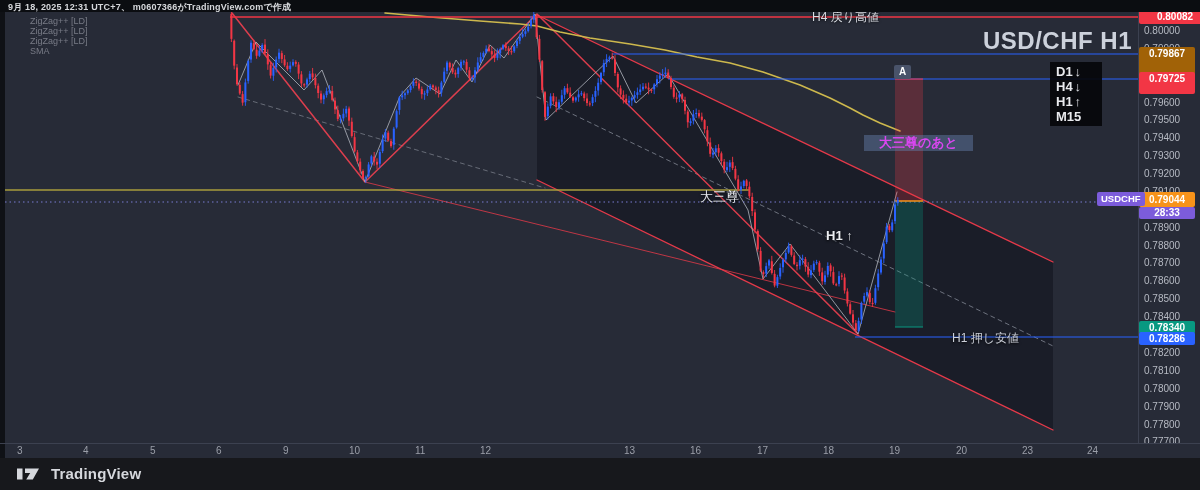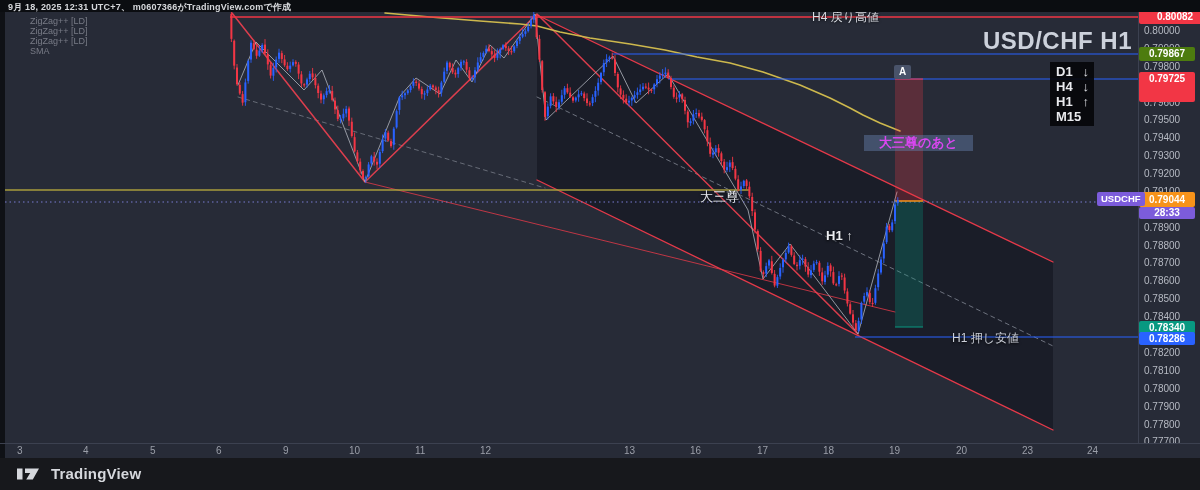--- a/index.html
+++ b/index.html
@@ -13,21 +13,21 @@
   #leftedge{position:absolute;left:0;top:12px;width:5px;height:446px;background:#0f1116;z-index:4;}
   #vsep{position:absolute;left:1138px;top:12px;width:1px;height:431px;background:#3c4150;z-index:5;}
   #hsep{position:absolute;left:0;top:443px;width:1200px;height:1px;background:#3c4150;z-index:5;}
   #chart-svg{position:absolute;left:0;top:0;z-index:3;}
   
   #legend{position:absolute;left:30px;top:16px;z-index:6;}
   #legend .li{font-size:9px;color:#787b86;line-height:10px;white-space:nowrap;}
   
   #title{position:absolute;right:68px;top:27px;font-size:24px;font-weight:600;color:#ccd1db;z-index:6;letter-spacing:.5px;}
   
-  #tfpanel{position:absolute;left:1050px;top:62px;width:44px;background:rgba(5,7,10,0.92);z-index:5;padding:2px 0 2px 0;}
+  #tfpanel{position:absolute;left:1050px;top:62px;width:36px;background:rgba(5,7,10,0.92);z-index:5;padding:2px 16px 2px 0;}
   #tfpanel .row{display:flex;justify-content:space-between;padding:0 5px 0 6px;height:15px;}
   #tfpanel .lbl{font-size:13px;font-weight:bold;color:#e9eaee;line-height:15px;}
   #tfpanel .arw{font-size:13px;font-weight:bold;color:#dfe1e6;line-height:15px;}
   
   .anno{position:absolute;z-index:7;white-space:nowrap;}
   #anno-h4high{left:812px;top:9px;font-size:12px;color:#dadde4;text-shadow:0 0 3px #000;}
   #anno-note{left:864px;top:133px;}
   #anno-note span{display:inline-block;background:rgba(96,120,162,0.5);color:#d946ef;font-size:13px;font-weight:bold;
       padding:0 15px;line-height:16px;}
   #anno-pattern{left:700px;top:188px;font-size:13px;color:#e6e8ee;text-shadow:0 1px 3px #000;}
@@ -620,22 +620,22 @@
       <div class="ptick" style="top: 263px;">0.78600</div>
       <div class="ptick" style="top: 281px;">0.78500</div>
       <div class="ptick" style="top: 299px;">0.78400</div>
       <div class="ptick" style="top: 335px;">0.78200</div>
       <div class="ptick" style="top: 353px;">0.78100</div>
       <div class="ptick" style="top: 371px;">0.78000</div>
       <div class="ptick" style="top: 389px;">0.77900</div>
       <div class="ptick" style="top: 407px;">0.77800</div>
       <div class="ptick" style="top: 424px;">0.77700</div>
       <div class="plabel" style="top: -2px; height: 14px; line-height: 14px; background: rgb(242, 54, 69); padding-left: 8px;">0.80082</div>
-      <div class="plabel" style="top: 35px; height: 14px; line-height: 14px; background: #4d7c0f;">0.79867</div>
-      <div class="plabel" style="top: 60px; height: 30px; line-height: 14px; background: rgb(242, 54, 69);">0.79725</div>
+      <div class="plabel" style="top: 35px; height: 28px; line-height: 14px; background: #a16207;">0.79867</div>
+      <div class="plabel" style="top: 60px; height: 22px; line-height: 14px; background: rgb(242, 54, 69);">0.79725</div>
       <div class="plabel" style="top: 179.5px; height: 15px; line-height: 15px; background: rgb(247, 147, 26);">0.79044</div>
       <div class="plabel" style="top: 195px; height: 12px; line-height: 12px; background: rgb(124, 92, 219);">28:33</div>
       <div class="plabel" style="top: 308.5px; height: 13px; line-height: 13px; background: rgb(8, 153, 129);">0.78340</div>
       <div class="plabel" style="top: 319.5px; height: 13px; line-height: 13px; background: rgb(41, 98, 255);">0.78286</div>
     </div>
   <div id="symlabel">USDCHF</div>
   <div id="taxis">
       <div class="ttick" style="left: 17px;">3</div>
       <div class="ttick" style="left: 83px;">4</div>
       <div class="ttick" style="left: 150px;">5</div>

